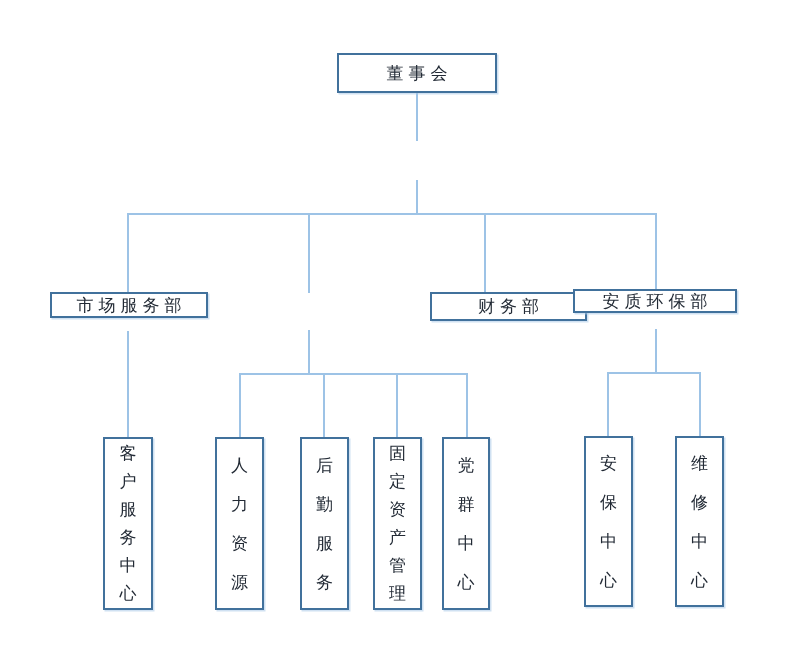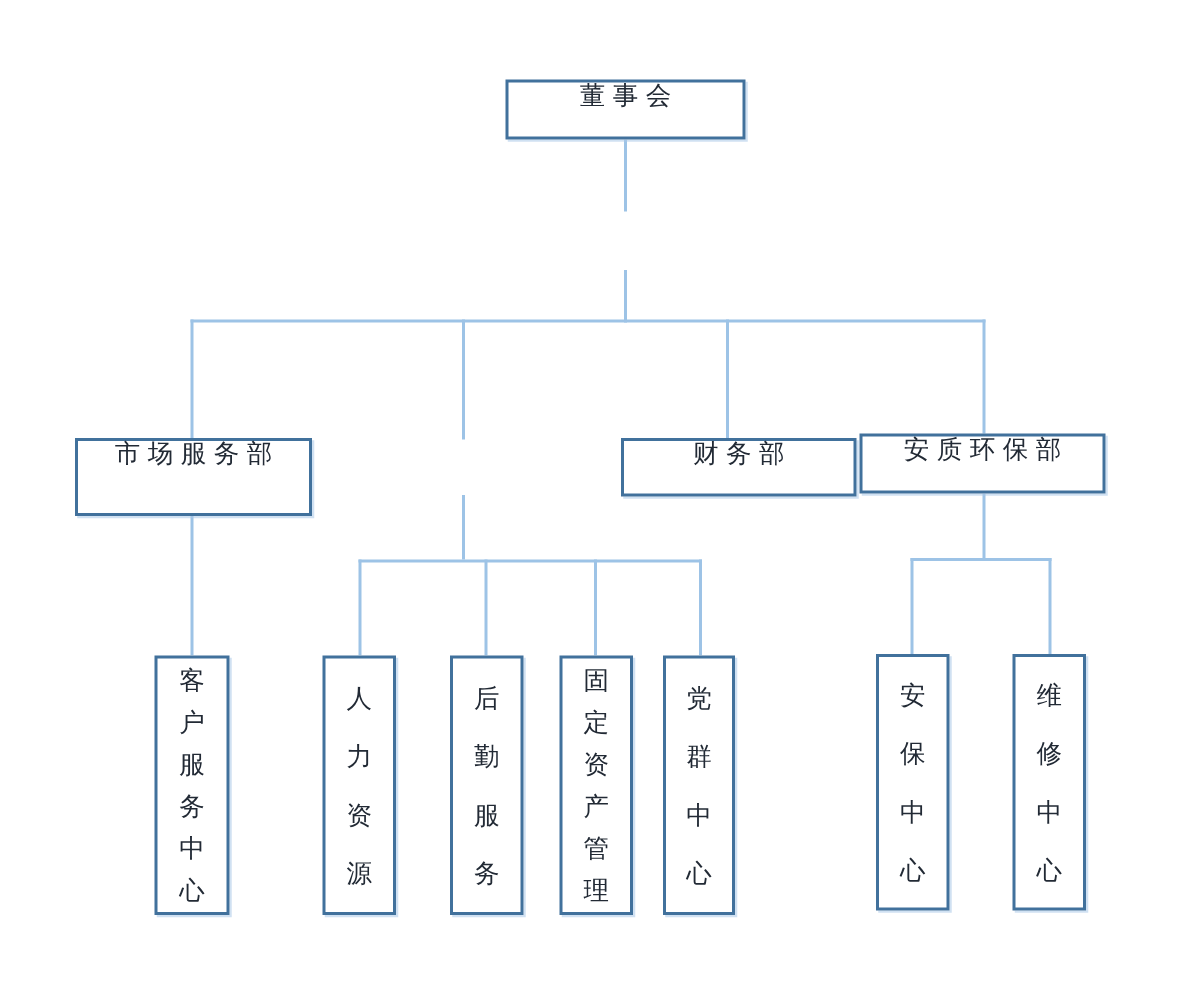--- a/index.html
+++ b/index.html
@@ -12,21 +12,21 @@
   body{width:800px;height:670px;font-family:"Liberation Serif", serif;}
   .canvas{position:relative;width:800px;height:670px;background:var(--bg);overflow:hidden;}
   .line{position:absolute;background:var(--connector);}
   .vl{width:2px;}
   .hl{height:2px;}
   .node{
     position:absolute;
     background:var(--bg);
     border:2px solid var(--border);
     box-sizing:border-box;
-    display:flex;justify-content:center;
+    display:flex;align-items:center;justify-content:center;
     color:var(--text);
     box-shadow:1.5px 1.5px 0 rgba(169,201,232,.55);
     z-index:2;
   }
   .hnode .label{
     font-size:17px;line-height:1;letter-spacing:5px;text-indent:5px;white-space:nowrap;
   }
   .vnode .label{
     display:flex;flex-direction:column;align-items:center;justify-content:center;
     height:100%;font-size:17px;line-height:1;
@@ -57,27 +57,27 @@
   <div class="line vl" style="left:655px;top:329px;height:43px"></div>
   <div class="line hl" style="left:607px;top:372px;width:94px"></div>
   <div class="line vl" style="left:607px;top:372px;height:64px"></div>
   <div class="line vl" style="left:699px;top:372px;height:64px"></div>
 
   <div class="node hnode" style="left:337px;top:53px;width:160px;height:40px">
     <span class="label">董事会</span>
   </div>
 
 
-  <div class="node hnode" style="left:50px;top:292px;width:158px;height:52px">
+  <div class="node hnode" style="left:50px;top:292px;width:158px;height:26px">
     <span class="label">市场服务部</span>
   </div>
-  <div class="node hnode" style="left:414px;top:292px;width:157px;height:39px">
+  <div class="node hnode" style="left:430px;top:292px;width:157px;height:29px">
     <span class="label">财务部</span>
   </div>
-  <div class="node hnode" style="left:573px;top:289px;width:164px;height:40px">
+  <div class="node hnode" style="left:573px;top:289px;width:164px;height:24px">
     <span class="label">安质环保部</span>
   </div>
 
   <div class="node vnode gap6" style="left:103px;top:437px;width:50px;height:173px">
     <span class="label">
         <span class="vchar">客</span>
         <span class="vchar">户</span>
         <span class="vchar">服</span>
         <span class="vchar">务</span>
         <span class="vchar">中</span>

